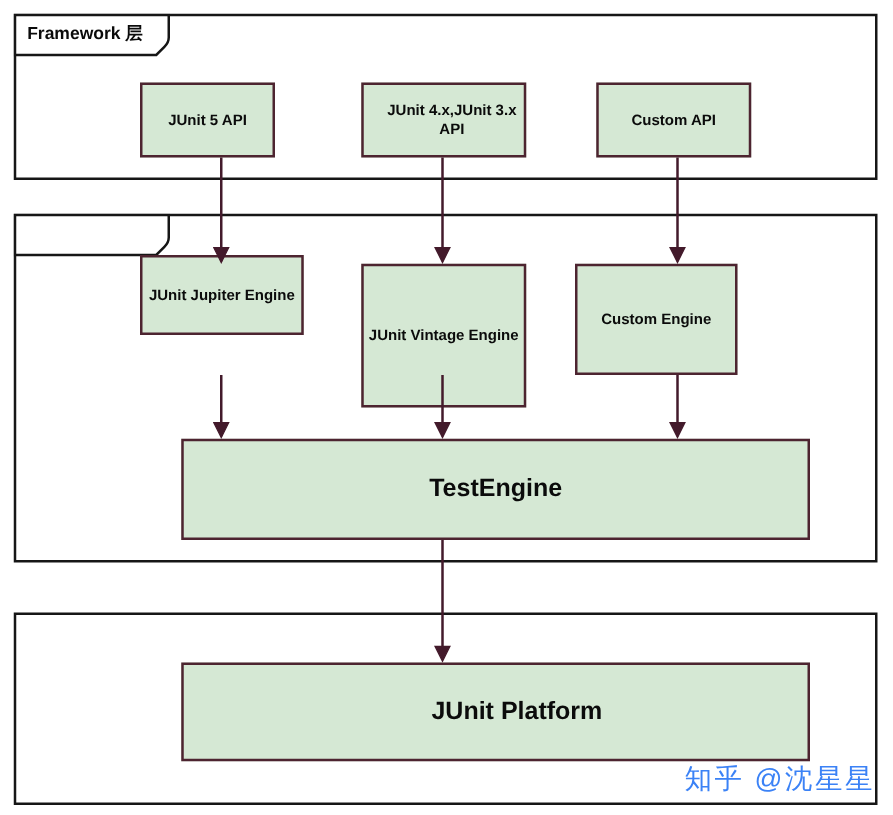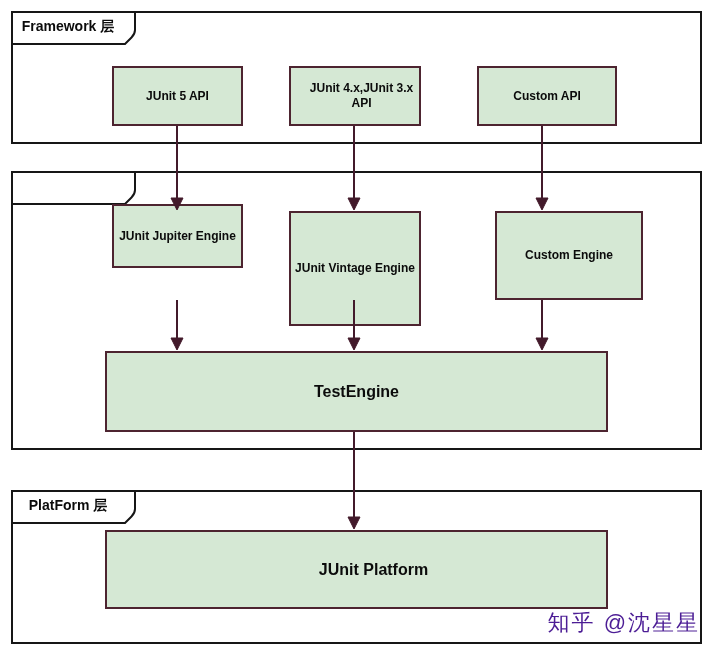--- a/index.html
+++ b/index.html
@@ -43,27 +43,27 @@
     position:absolute;
     background:var(--node-fill);
     border:2px solid var(--node-border);
     box-sizing:border-box;
     display:flex;align-items:center;justify-content:center;
     text-align:center;
     font-weight:bold;color:var(--text);
     font-size:12px;line-height:1.25;
     padding:2px 2px;
   }
-  .node.big{font-size:16px;}
-  .n-junit5-api{left:112px;top:66px;width:131px;height:60px;}
+  .node.big{font-size:20px;margin-left:40px;}
+  .n-junit5-api{left:112px;top:66px;width:108px;height:60px;}
   .n-junit4x-api{left:289px;top:66px;width:132px;height:60px;padding-left:15px;}
-  .n-custom-api{left:477px;top:66px;width:140px;height:60px;}
+  .n-custom-api{left:477px;top:66px;width:124px;height:60px;}
   .n-jupiter-engine{left:112px;top:204px;width:131px;height:64px;}
   .n-vintage-engine{left:289px;top:211px;width:132px;height:115px;}
-  .n-custom-engine{left:495px;top:211px;width:148px;height:89px;align-items:center;}
+  .n-custom-engine{left:460px;top:211px;width:130px;height:89px;align-items:center;}
   .n-test-engine{left:105px;top:351px;width:503px;height:81px;}
   .n-junit-platform{left:105px;top:530px;width:503px;height:79px;padding-left:36px;}
   .arrow-layer{
     position:absolute;left:0;top:0;width:714px;height:652px;
     pointer-events:none;
   }
   .arrow-layer line{stroke:var(--arrow);stroke-width:2;}
   .watermark{
     position:absolute;
     right:14px;top:608px;
@@ -90,26 +90,20 @@
     </svg>
     <span class="tab-label">Framework 层</span>
   </div>
 
   <div class="tab tab-engine">
     <svg width="126" height="36" viewBox="0 0 126 36">
       <path d="M1 1 H124 V19 Q124 23 120.5 26.5 L114 33 H1 Z" fill="#ffffff" stroke="#161616" stroke-width="2"></path>
     </svg>
   </div>
 
-  <div class="tab tab-platform">
-    <svg width="126" height="36" viewBox="0 0 126 36">
-      <path d="M1 1 H124 V19 Q124 23 120.5 26.5 L114 33 H1 Z" fill="#ffffff" stroke="#161616" stroke-width="2"></path>
-    </svg>
-    <span class="tab-label">PlatForm 层</span>
-  </div>
 
   <div class="node n-junit5-api">
     <span>JUnit 5 API</span>
   </div>
   <div class="node n-junit4x-api">
     <span>JUnit 4.x,JUnit 3.x API</span>
   </div>
   <div class="node n-custom-api">
     <span>Custom API</span>
   </div>
@@ -139,15 +133,15 @@
     </defs>
     <line x1="177" y1="126" x2="177" y2="209" marker-end="url(#ah)"></line>
     <line x1="354" y1="126" x2="354" y2="209" marker-end="url(#ah)"></line>
     <line x1="542" y1="126" x2="542" y2="209" marker-end="url(#ah)"></line>
     <line x1="177" y1="300" x2="177" y2="349" marker-end="url(#ah)"></line>
     <line x1="354" y1="300" x2="354" y2="349" marker-end="url(#ah)"></line>
     <line x1="542" y1="300" x2="542" y2="349" marker-end="url(#ah)"></line>
     <line x1="354" y1="432" x2="354" y2="528" marker-end="url(#ah)"></line>
   </svg>
 
-  <div class="watermark" style="color: #4c1d95;">知乎 @沈星星</div>
+  <div class="watermark" style="color: #3b82f6;">知乎 @沈星星</div>
 
 </div>
 
 </body></html>

